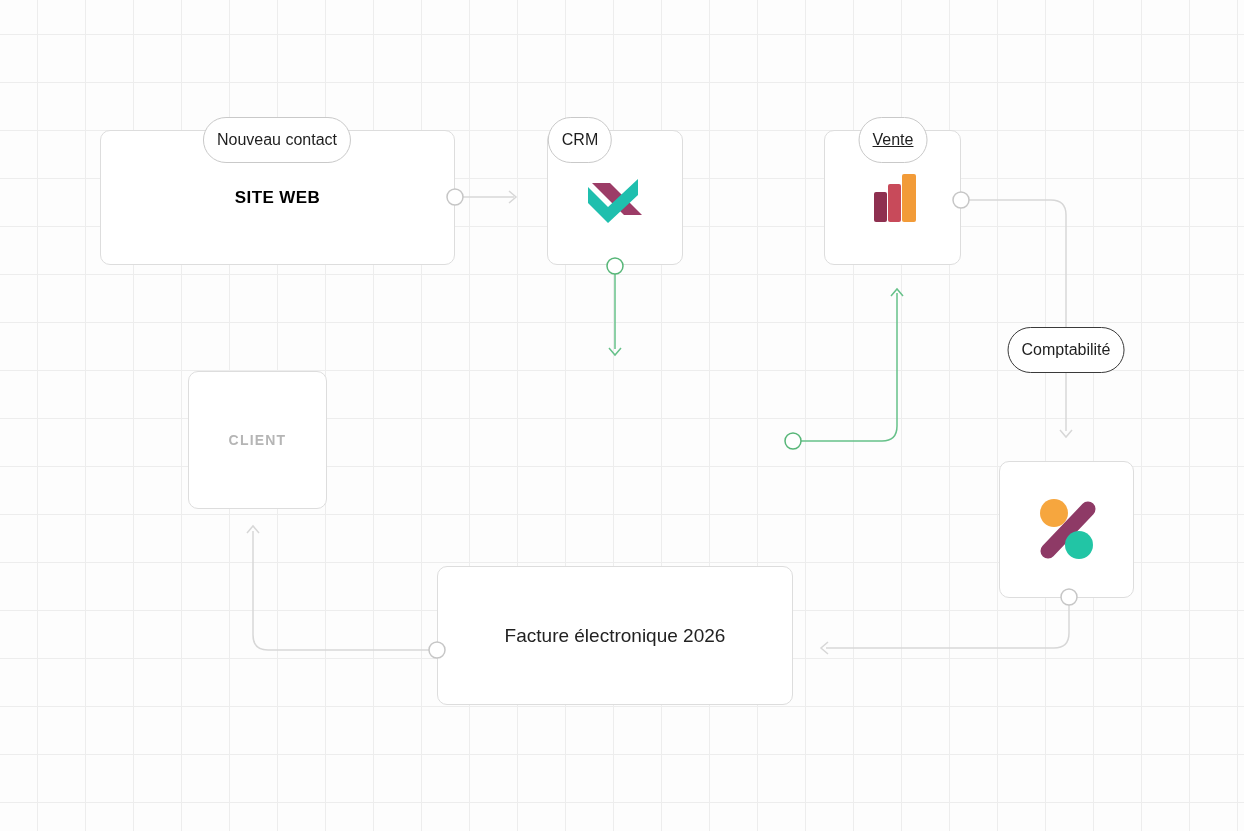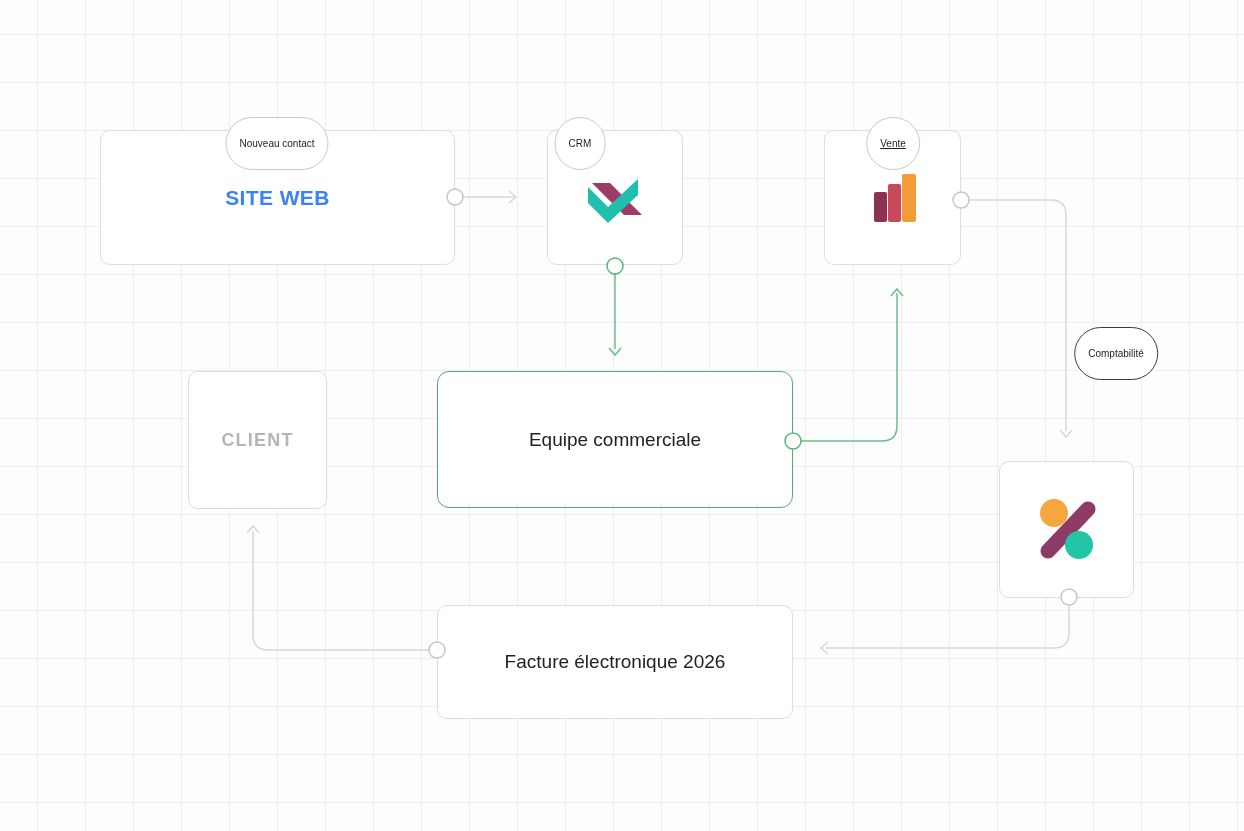--- a/index.html
+++ b/index.html
@@ -19,31 +19,31 @@
     position:absolute;
     background:#ffffff;
     border:1px solid #ddd;
     border-radius:10px;
     display:flex;
     align-items:center;
     justify-content:center;
     box-sizing:border-box;
   }
   .node.green{border:1.5px solid #4fae72; border-radius:12px;}
-  .title-bold{font-size:21px;font-weight:700;color:#3b82f6;letter-spacing:.4px;}
+  .title-bold{font-size:17px;font-weight:700;color:#000000;letter-spacing:.4px;}
   .title-lg{font-size:19px;font-weight:500;color:#222;}
-  .title-muted{font-size:18px;font-weight:600;color:#b5b5b5;letter-spacing:1.2px;}
+  .title-muted{font-size:14px;font-weight:600;color:#b5b5b5;letter-spacing:1.2px;}
   .pill{
     position:absolute;
     transform:translateX(-50%);
     background:#fff;
     border:1px solid #c9c9c9;
     border-radius:999px;
-    padding:20px 13px;
-    font-size:10px;
+    padding:13px 13px;
+    font-size:16px;
     color:#1e1e1e;
     white-space:nowrap;
     z-index:5;
   }
   .pill.dark{border:1px solid #3a3a3a;}
   svg.wires{
     position:absolute;
     inset:0;
     width:100%;height:100%;
     pointer-events:none;
@@ -75,36 +75,33 @@
       <rect x="27" y="18" width="13" height="38" rx="2" fill="#c84a5a"></rect>
       <rect x="41" y="8" width="14" height="48" rx="2" fill="#f29b38"></rect>
     </svg>
   </div>
   <div class="pill" style="left:893px;top:117px;text-decoration:underline;">Vente</div>
 
   <div class="node" style="left:188px;top:371px;width:139px;height:138px;">
     <span class="title-muted">CLIENT</span>
   </div>
 
-  <div class="node green" style="left:437px;top:371px;width:356px;height:137px;">
-    <span class="title-lg">Equipe commerciale</span>
-  </div>
 
-  <div class="node" style="left:437px;top:605px;width:356px;height:114px;">
+  <div class="node" style="left:437px;top:566px;width:356px;height:139px;">
     <span class="title-lg">Facture électronique 2026</span>
   </div>
 
   <div class="node" style="left:999px;top:461px;width:135px;height:137px;">
     <svg class="logo" width="70" height="70" viewBox="0 0 70 70">
       <circle cx="22" cy="18" r="14" fill="#f6a63e"></circle>
       <line x1="16" y1="56" x2="56" y2="14" stroke="#8e3a66" stroke-width="15" stroke-linecap="round"></line>
       <circle cx="47" cy="50" r="14" fill="#22c5a5"></circle>
     </svg>
   </div>
-  <div class="pill dark" style="left:1116px;top:327px;">Comptabilité</div>
+  <div class="pill dark" style="left:1066px;top:327px;">Comptabilité</div>
 
   <svg class="wires" viewBox="0 0 1244 831">
 
     <g>
       <path d="M463 197 H514" stroke="#d7d7d7" stroke-width="1.5" fill="none"></path>
       <polyline points="509,191 516,197 509,203" stroke="#d7d7d7" stroke-width="1.5" fill="none"></polyline>
       <circle cx="455" cy="197" r="8" fill="#fff" stroke="#c6c6c6" stroke-width="1.5"></circle>
     </g>
 
     <g>

